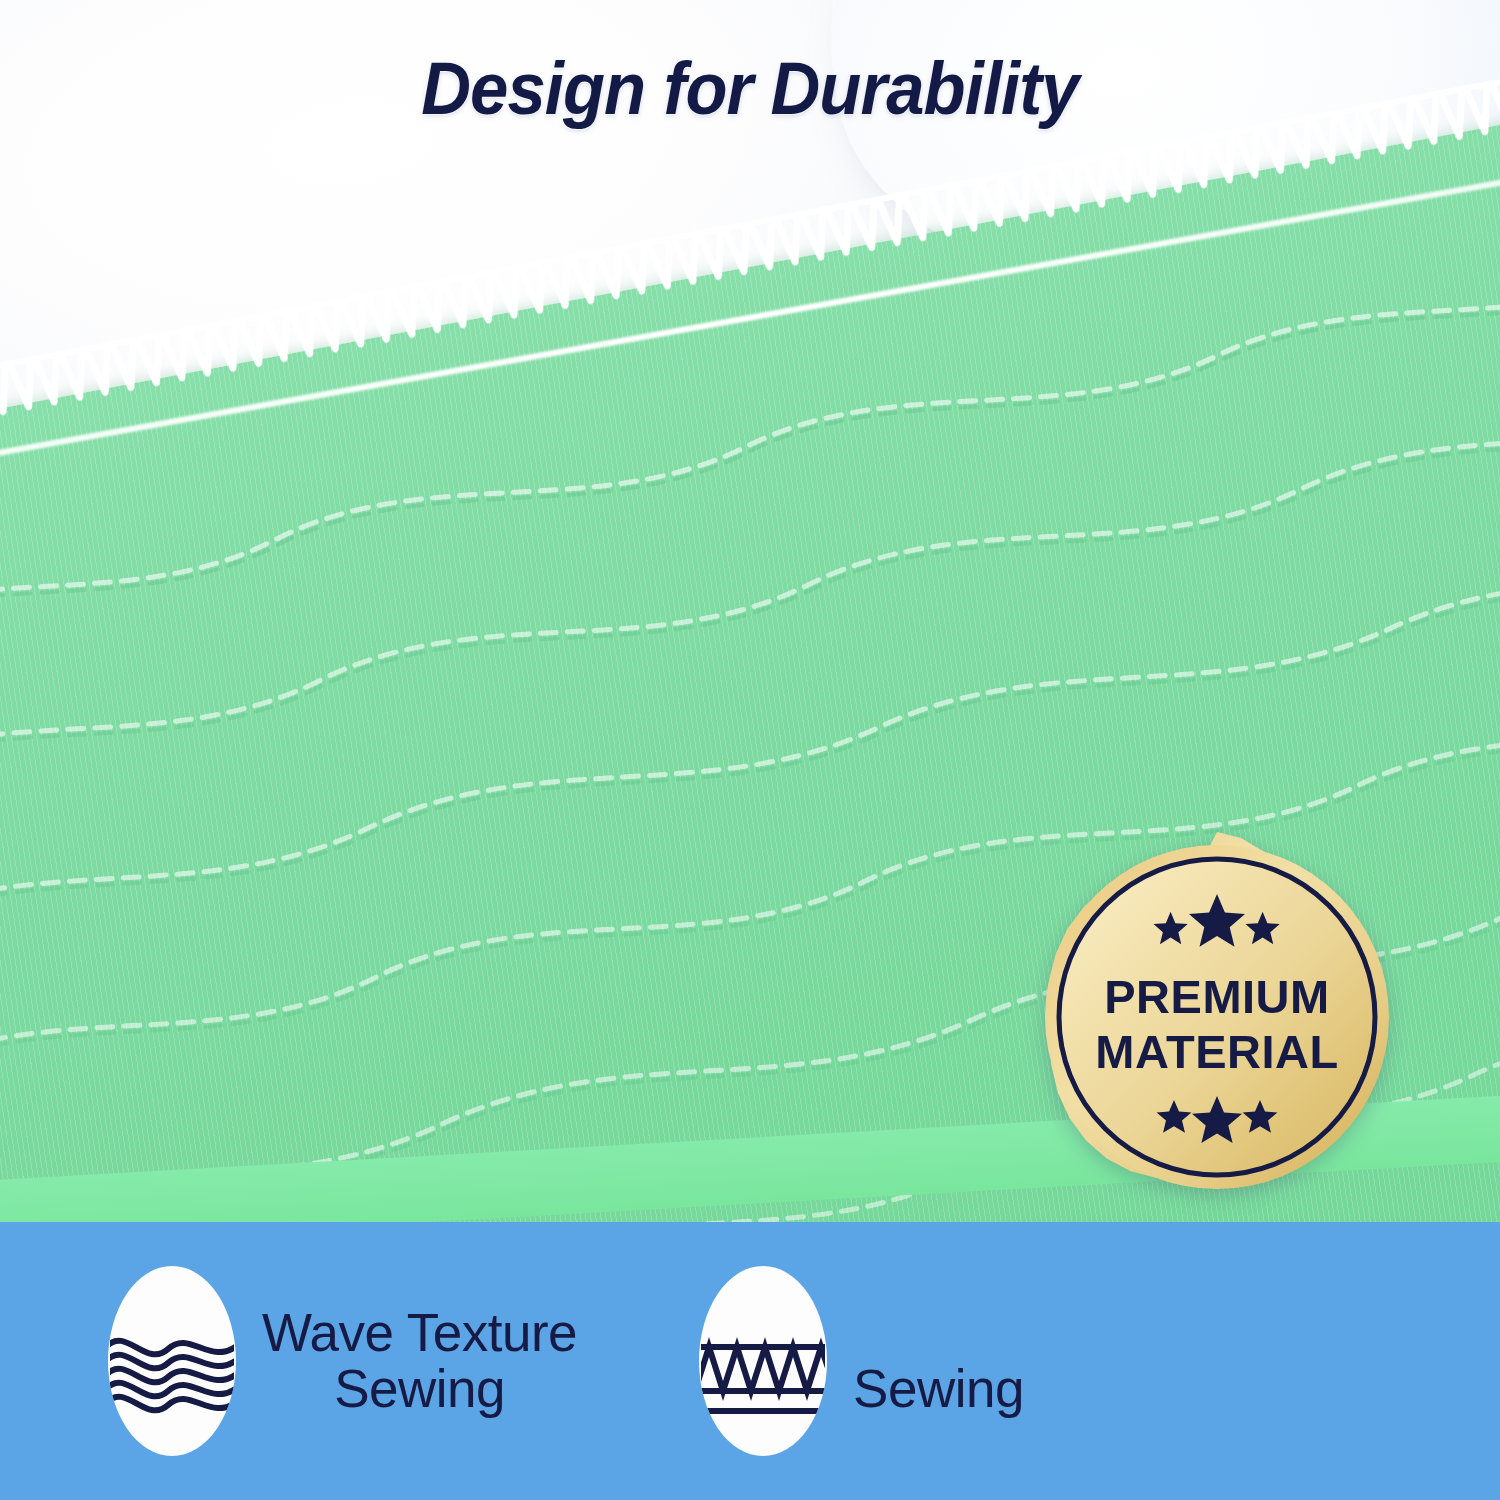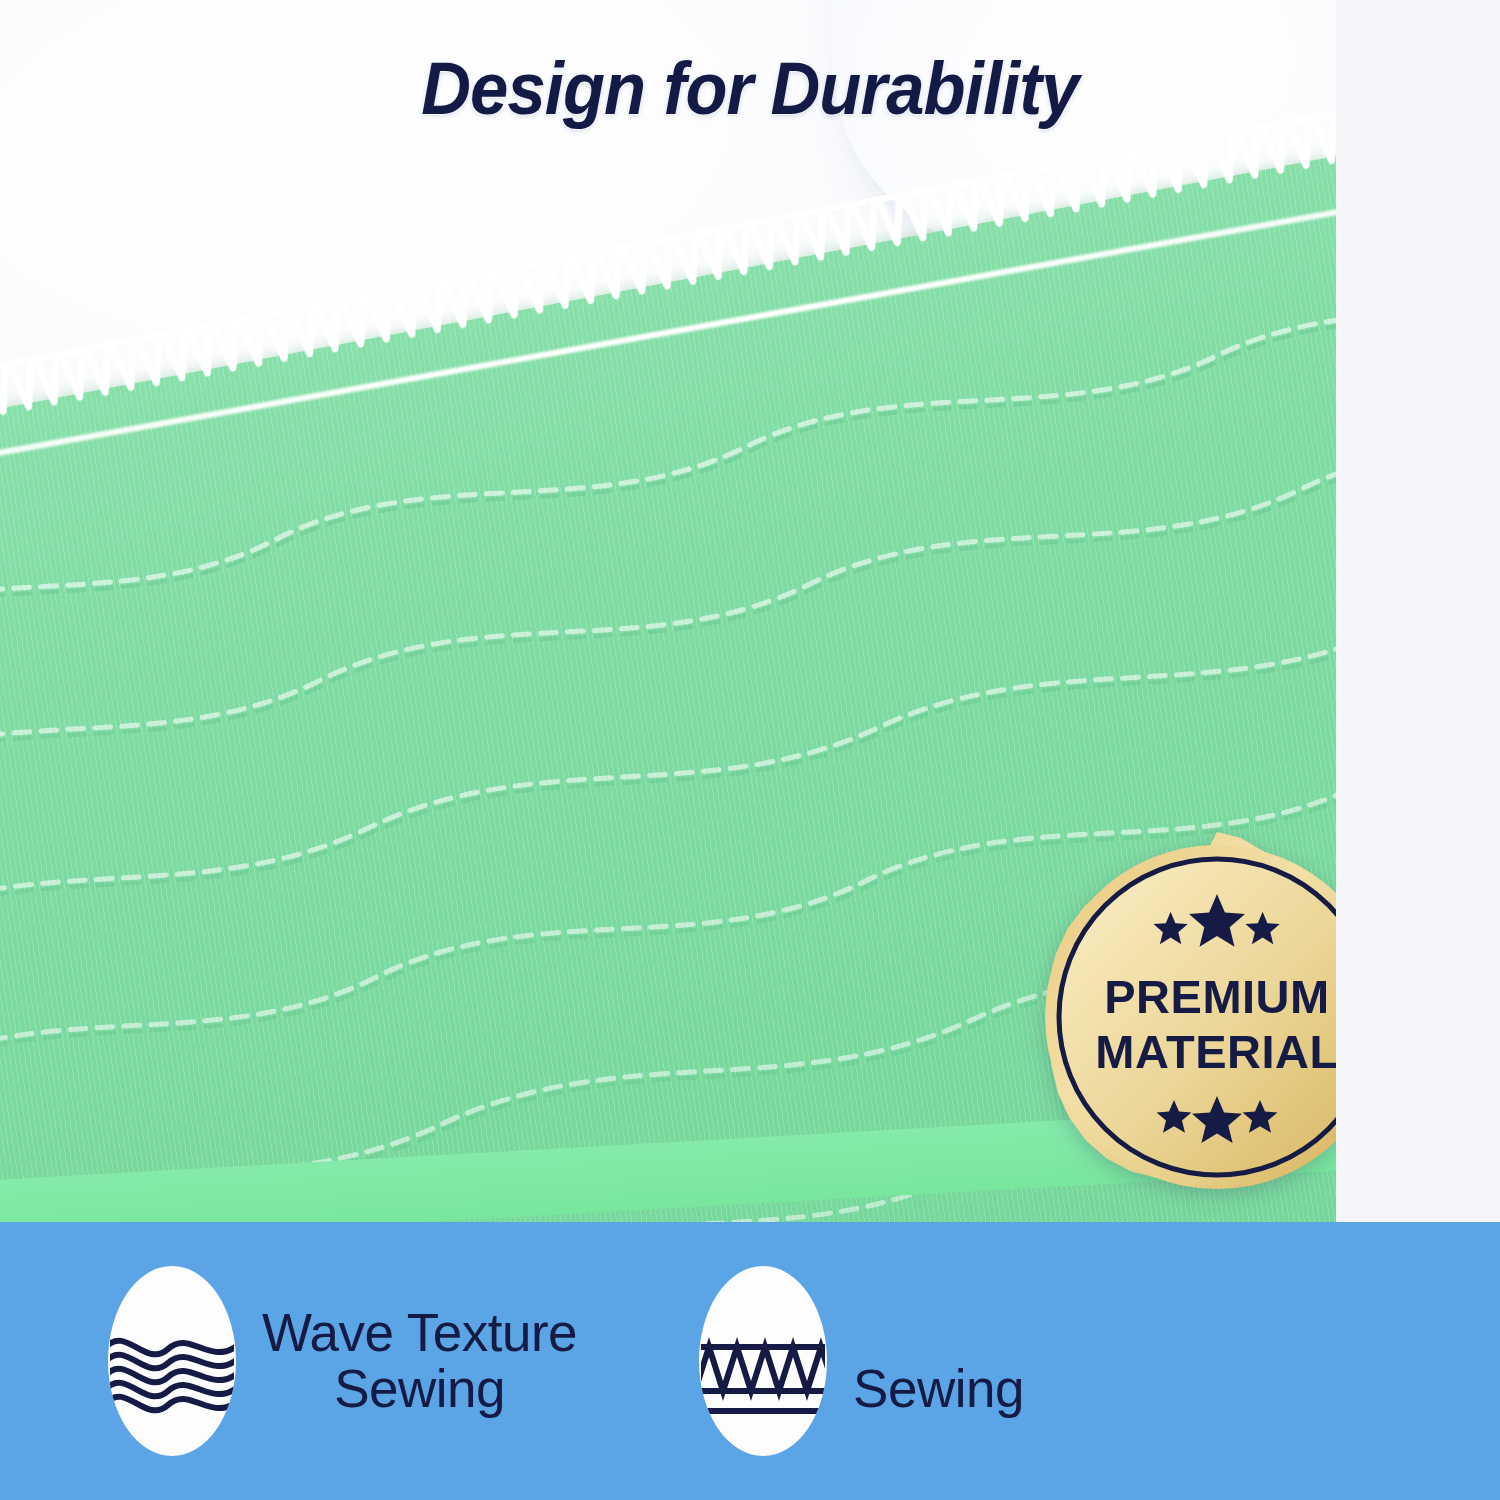--- a/index.html
+++ b/index.html
@@ -7,21 +7,21 @@
 
   #stage{
     position:relative;
     width:1500px;height:1500px;
     overflow:hidden;
     background:#f4f6fa;
   }
 
   
   #photo{
-    position:absolute;left:0;top:0;width:1336px;height:1240px;
+    position:absolute;left:0;top:0;width:1500px;height:1240px;
     overflow:hidden;
     background:
       radial-gradient(ellipse 900px 520px at 1220px 120px, #dde8f4 0%, #e6eef7 45%, rgba(230,238,247,0) 75%),
       linear-gradient(175deg,#f2f5fa 0%, #eef2f8 38%, #e9eff7 62%, #eef3f9 100%);
   }
 
   
   .wedge{position:absolute;pointer-events:none;}
   #wedge-a{
     left:1080px;top:-40px;width:560px;height:420px;

